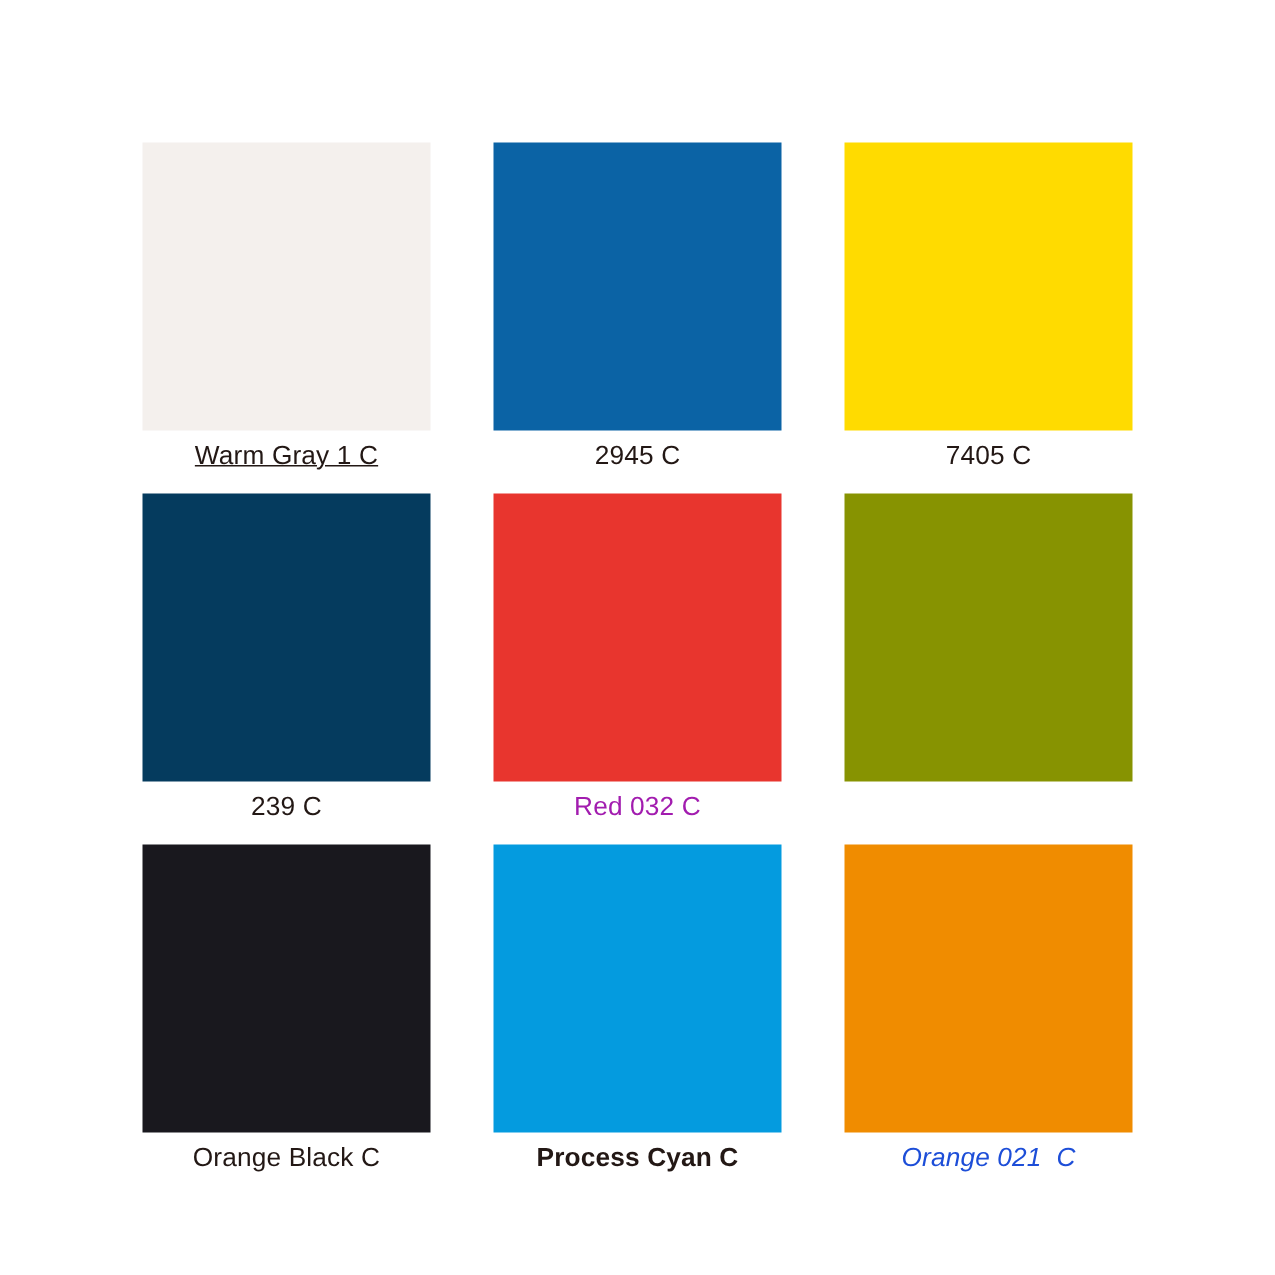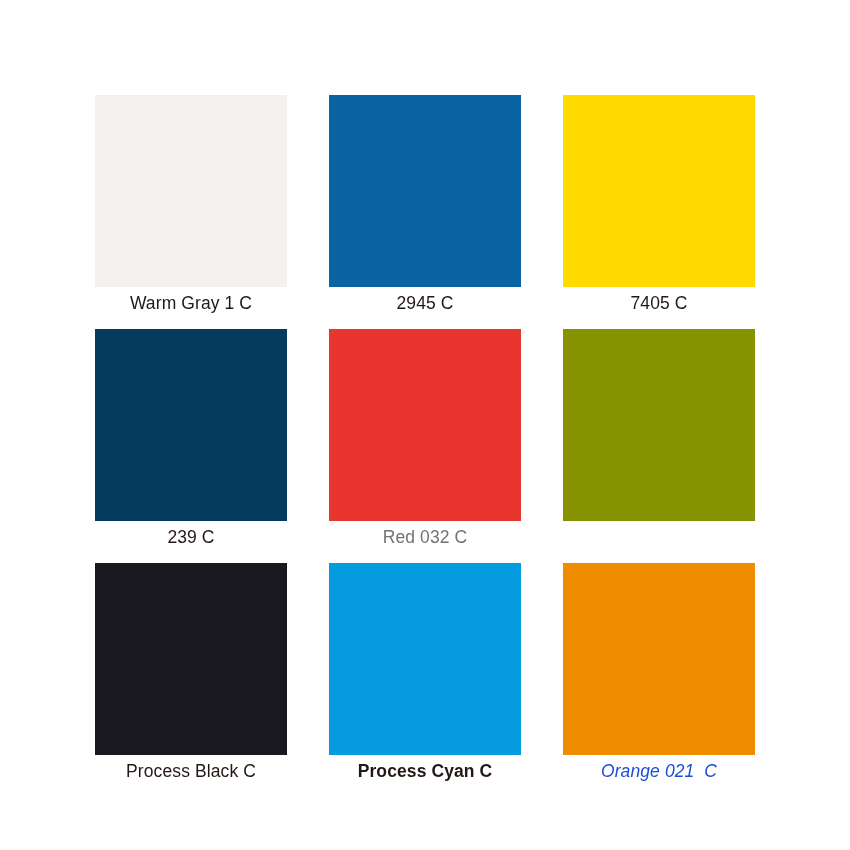--- a/index.html
+++ b/index.html
@@ -64,50 +64,50 @@
 </style>
 </head>
 <body style="background: rgb(255, 255, 255);">
 
 <div id="palette-sheet" style="background: rgb(255, 255, 255);">
 
   <div class="swatch-grid">
 
     <div class="swatch-cell">
       <div class="swatch-chip" style="background: rgb(244, 240, 237);"></div>
-      <div class="swatch-label align-center" style="color: rgb(35, 24, 21);">Warm Gray 1 C</div>
+      <div class="swatch-label align-center" style="color: rgb(35, 24, 21); text-decoration: underline;">Warm Gray 1 C</div>
     </div>
 
     <div class="swatch-cell">
       <div class="swatch-chip" style="background: rgb(11, 99, 165);"></div>
       <div class="swatch-label align-left" style="color: rgb(35, 24, 21);">2945 C</div>
     </div>
 
     <div class="swatch-cell">
       <div class="swatch-chip" style="background: rgb(255, 219, 0);"></div>
       <div class="swatch-label align-left" style="color: rgb(35, 24, 21);">7405 C</div>
     </div>
 
     <div class="swatch-cell">
       <div class="swatch-chip" style="background: rgb(5, 59, 94);"></div>
       <div class="swatch-label align-left" style="color: rgb(35, 24, 21);">239 C</div>
     </div>
 
     <div class="swatch-cell">
       <div class="swatch-chip" style="background: rgb(232, 53, 46);"></div>
-      <div class="swatch-label align-center" style="color: #737373;">Red 032 C</div>
+      <div class="swatch-label align-center" style="color: #a21caf;">Red 032 C</div>
     </div>
 
     <div class="swatch-cell">
       <div class="swatch-chip" style="background: rgb(135, 147, 1);"></div>
     </div>
 
     <div class="swatch-cell">
       <div class="swatch-chip" style="background: rgb(25, 24, 30);"></div>
-      <div class="swatch-label align-center" style="color: rgb(35, 24, 21);">Process Black C</div>
+      <div class="swatch-label align-center" style="color: rgb(35, 24, 21);">Orange Black C</div>
     </div>
 
     <div class="swatch-cell">
       <div class="swatch-chip" style="background: rgb(4, 155, 223);"></div>
       <div class="swatch-label align-center" style="color: rgb(35, 24, 21); font-weight: bold;">Process Cyan C</div>
     </div>
 
     <div class="swatch-cell">
       <div class="swatch-chip" style="background: rgb(240, 140, 0);"></div>
       <div class="swatch-label align-left" style="color: #1d4ed8; font-style: italic;">Orange 021  C</div>

